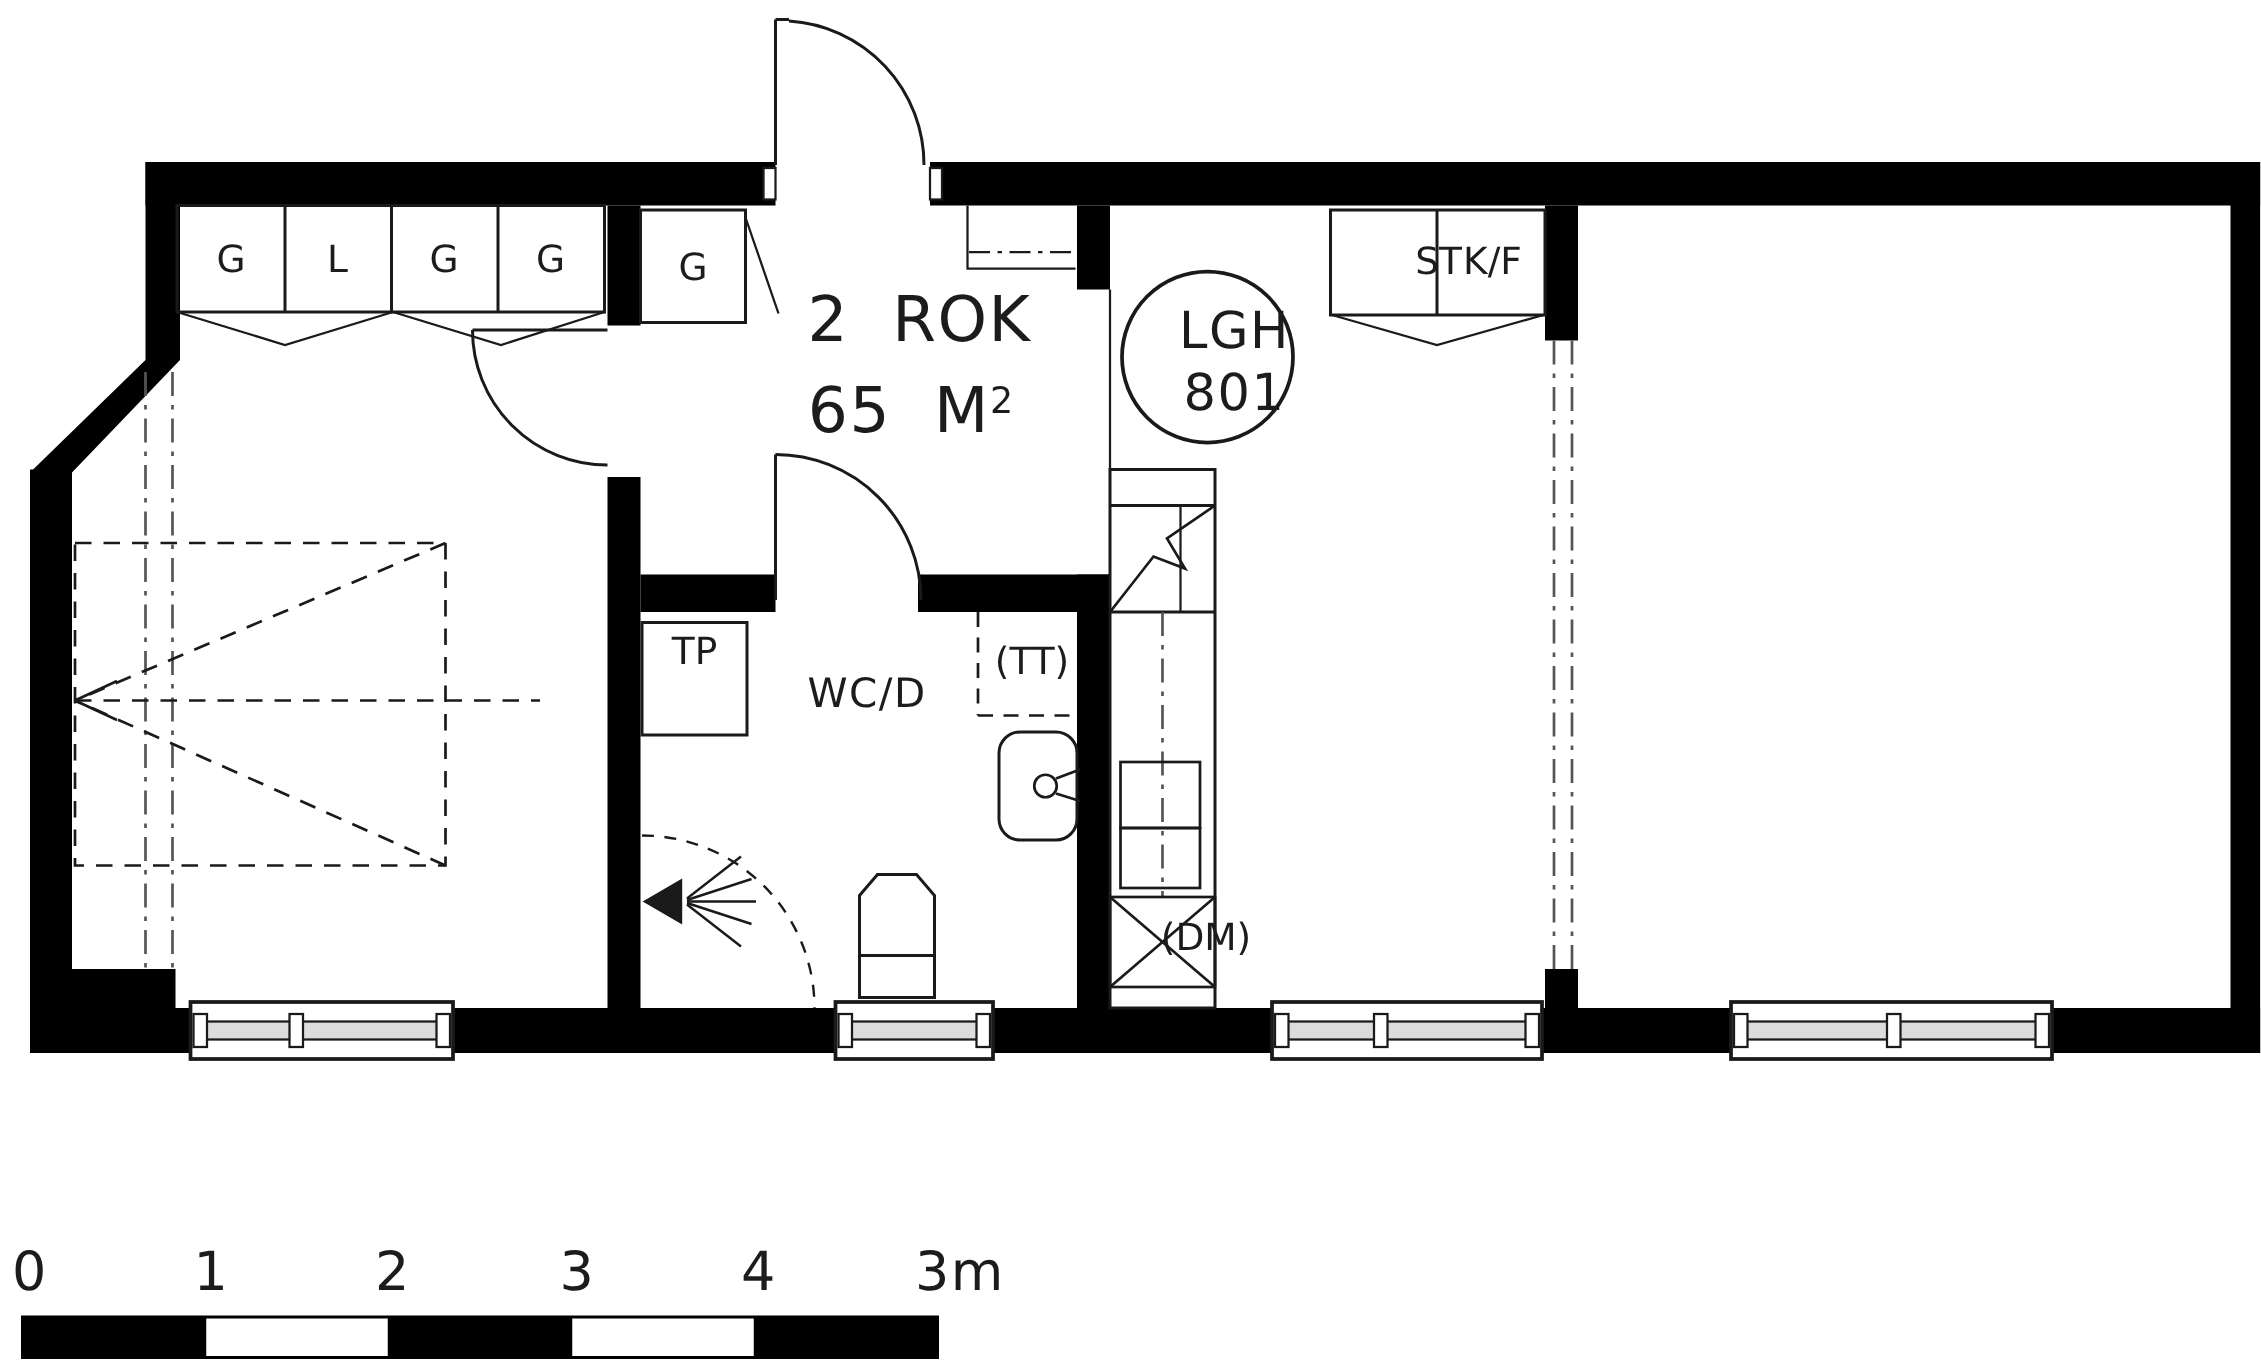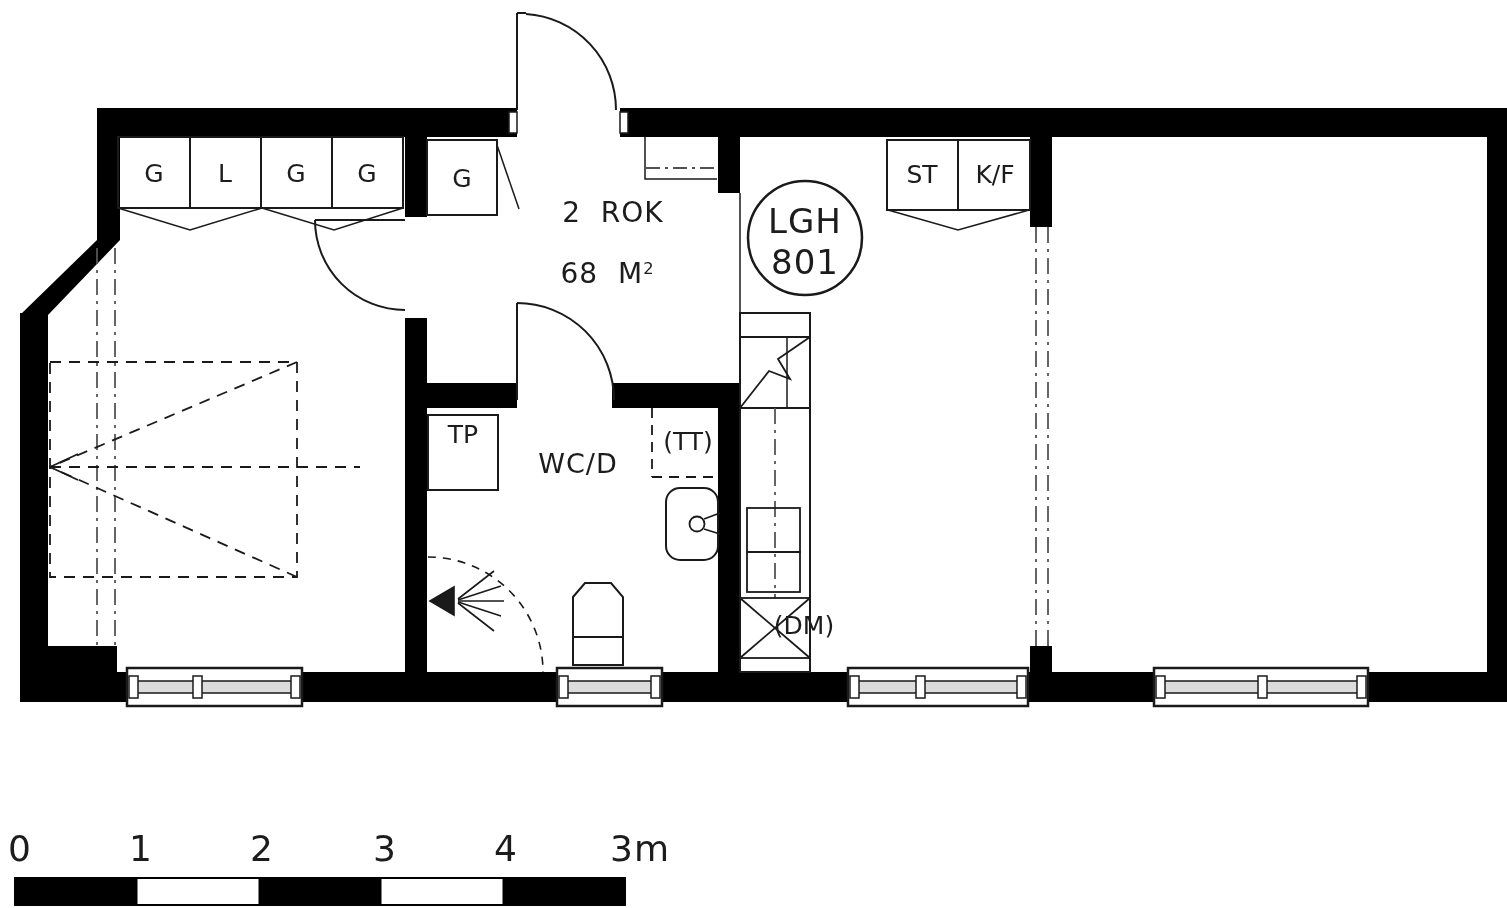--- a/index.html
+++ b/index.html
@@ -1,22 +1,22 @@
 <!DOCTYPE html>
 <html><head>
 <meta charset="utf-8">
 <style>
   html,body{margin:0;padding:0;background:#fff;}
   .plan{position:relative;width:1507px;height:908px;background:#fff;overflow:hidden;
         font-family:"DejaVu Sans","Liberation Sans",sans-serif;color:#1a1a1a;}
   .draw{position:absolute;left:0;top:0;}
   .lbl{position:absolute;transform:translate(-50%,-50%);white-space:pre;color:#1c1c1c;
        font-weight:400;line-height:1;letter-spacing:1px;}
-  .s42{font-size:28px;}
-  .s34{font-size:34px;}
+  .s42{font-size:42px;}
+  .s34{font-size:34px;margin-left:18px;}
   .s38{font-size:27px;}
   .s25{font-size:25px;letter-spacing:0;}
   .s36{font-size:36px;}
   .sup{font-size:58%;position:relative;top:-0.55em;letter-spacing:0;}
 </style>
 </head>
 <body>
 
 <div class="plan">
 
@@ -196,35 +196,35 @@
     <g stroke="#000">
       <rect x="15" y="878" width="610" height="27" fill="#fff" stroke-width="2"></rect>
       <rect x="15" y="878" width="122" height="27" fill="#000"></rect>
       <rect x="259" y="878" width="122" height="27" fill="#000"></rect>
       <rect x="503" y="878" width="122" height="27" fill="#000"></rect>
     </g>
   </svg>
 
   <div class="lbl s42" style="left:613px;top:213px">2  ROK</div>
 
-  <div class="lbl s42" style="left:607px;top:274px"><span>68  M</span><span class="sup">2</span></div>
+  <div class="lbl s42" style="left:607px;top:274px"><span>65  M</span><span class="sup">2</span></div>
 
   <div class="lbl s34" style="left:805px;top:221px">LGH</div>
   <div class="lbl s34" style="left:805px;top:262px">801</div>
 
 
   <div class="lbl s38" style="left:578px;top:463px">WC/D</div>
 
 
   <div class="lbl s25" style="left:154px;top:173px">G</div>
   <div class="lbl s25" style="left:225px;top:173px">L</div>
   <div class="lbl s25" style="left:296px;top:173px">G</div>
   <div class="lbl s25" style="left:367px;top:173px">G</div>
   <div class="lbl s25" style="left:462px;top:178px">G</div>
-  <div class="lbl s25" style="left:922px;top:174px">ST</div>
+  <div class="lbl s25" style="left:959px;top:174px">ST</div>
   <div class="lbl s25" style="left:995px;top:174px">K/F</div>
 
   <div class="lbl s25" style="left:463px;top:434px">TP</div>
   <div class="lbl s25" style="left:688px;top:441px">(TT)</div>
   <div class="lbl s25" style="left:804px;top:625px">(DM)</div>
 
   <div class="lbl s36" style="left:20px;top:849px">0</div>
   <div class="lbl s36" style="left:141px;top:849px">1</div>
   <div class="lbl s36" style="left:262px;top:849px">2</div>
   <div class="lbl s36" style="left:385px;top:849px">3</div>

